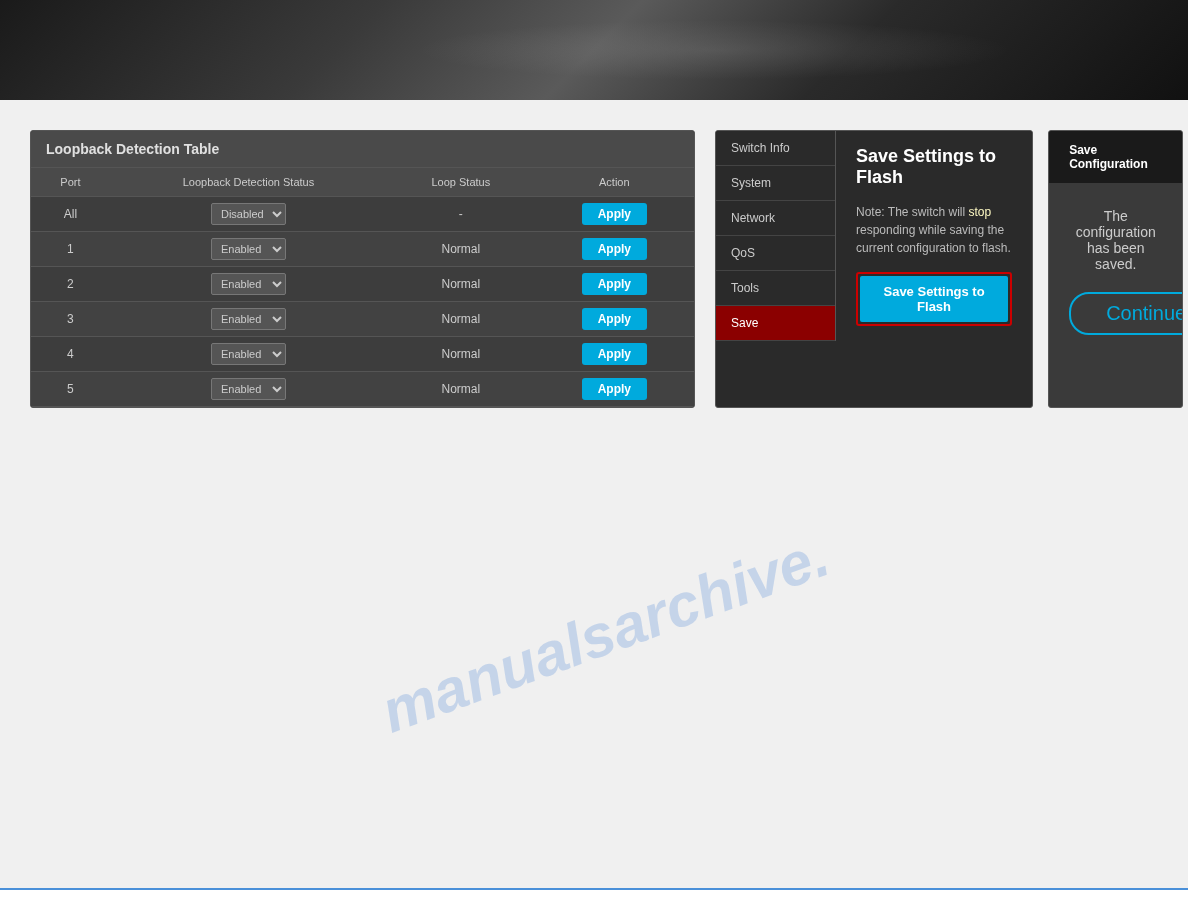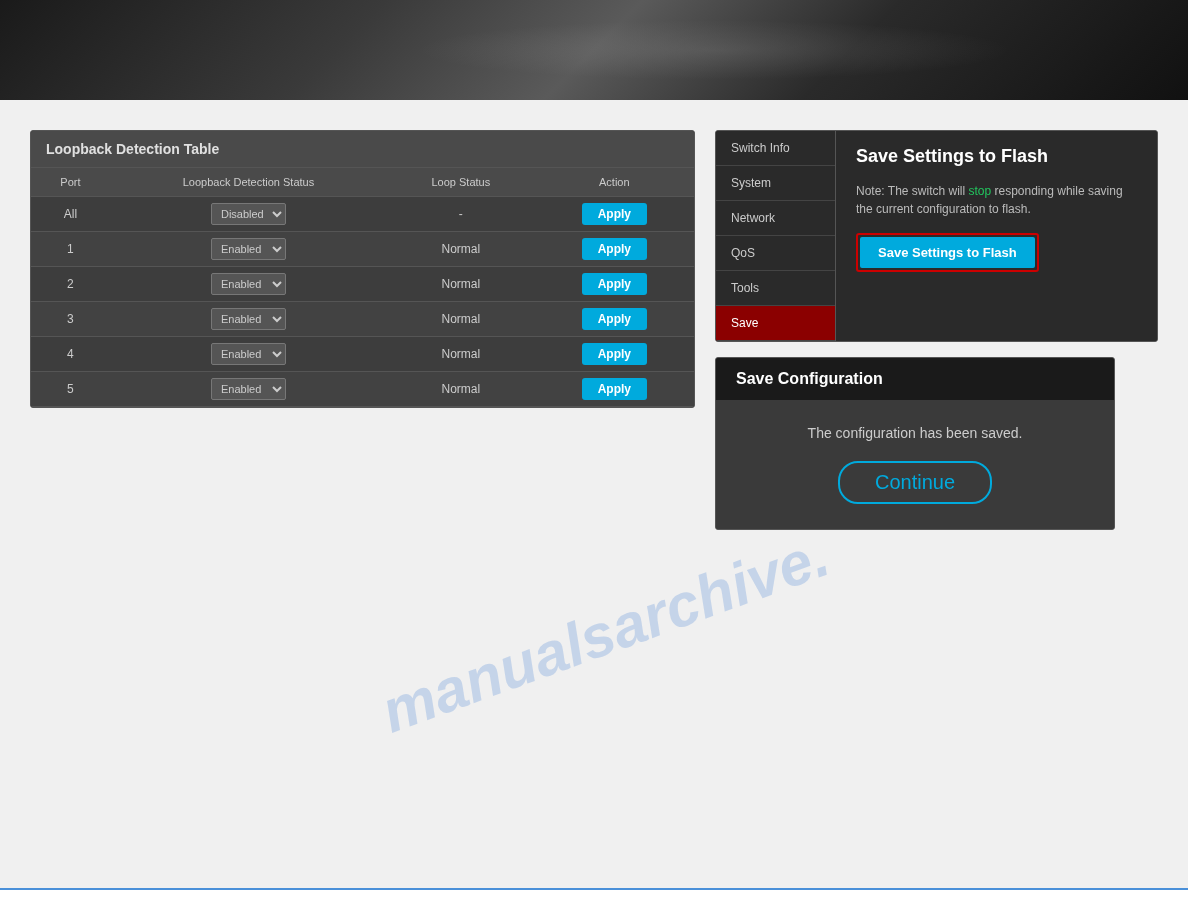--- a/index.html
+++ b/index.html
@@ -128,21 +128,21 @@
       transform: rotate(-20deg);
       pointer-events: none;
       white-space: nowrap;
       font-style: italic;
     }
 
     
     .right-panel {
       flex: 1;
       display: flex;
-      flex-direction: column;
+      flex-direction: row;
       gap: 15px;
     }
 
     
     .save-flash-panel {
       background: #2a2a2a;
       border: 1px solid #555;
       border-radius: 3px;
       overflow: hidden;
     }
@@ -185,21 +185,21 @@
     }
 
     .save-flash-note {
       color: #bbb;
       font-size: 12px;
       margin-bottom: 15px;
       line-height: 1.5;
     }
 
     .save-flash-note span.stop-word {
-      color: #22c55e;
+      color: #fef9c3;
     }
 
     .save-flash-btn-wrapper {
       display: inline-block;
       border: 2px solid #cc0000;
       border-radius: 3px;
       padding: 2px;
     }
 
     .save-flash-btn {
@@ -219,21 +219,21 @@
       border: 1px solid #555;
       border-radius: 3px;
       overflow: hidden;
       max-width: 400px;
     }
 
     .save-config-title {
       background: #1a1a1a;
       color: white;
       padding: 12px 20px;
-      font-size: 16px;
+      font-size: 12px;
       font-weight: bold;
     }
 
     .save-config-body {
       padding: 25px 20px;
       text-align: center;
       background: #3a3a3a;
     }
 
     .save-config-message {

